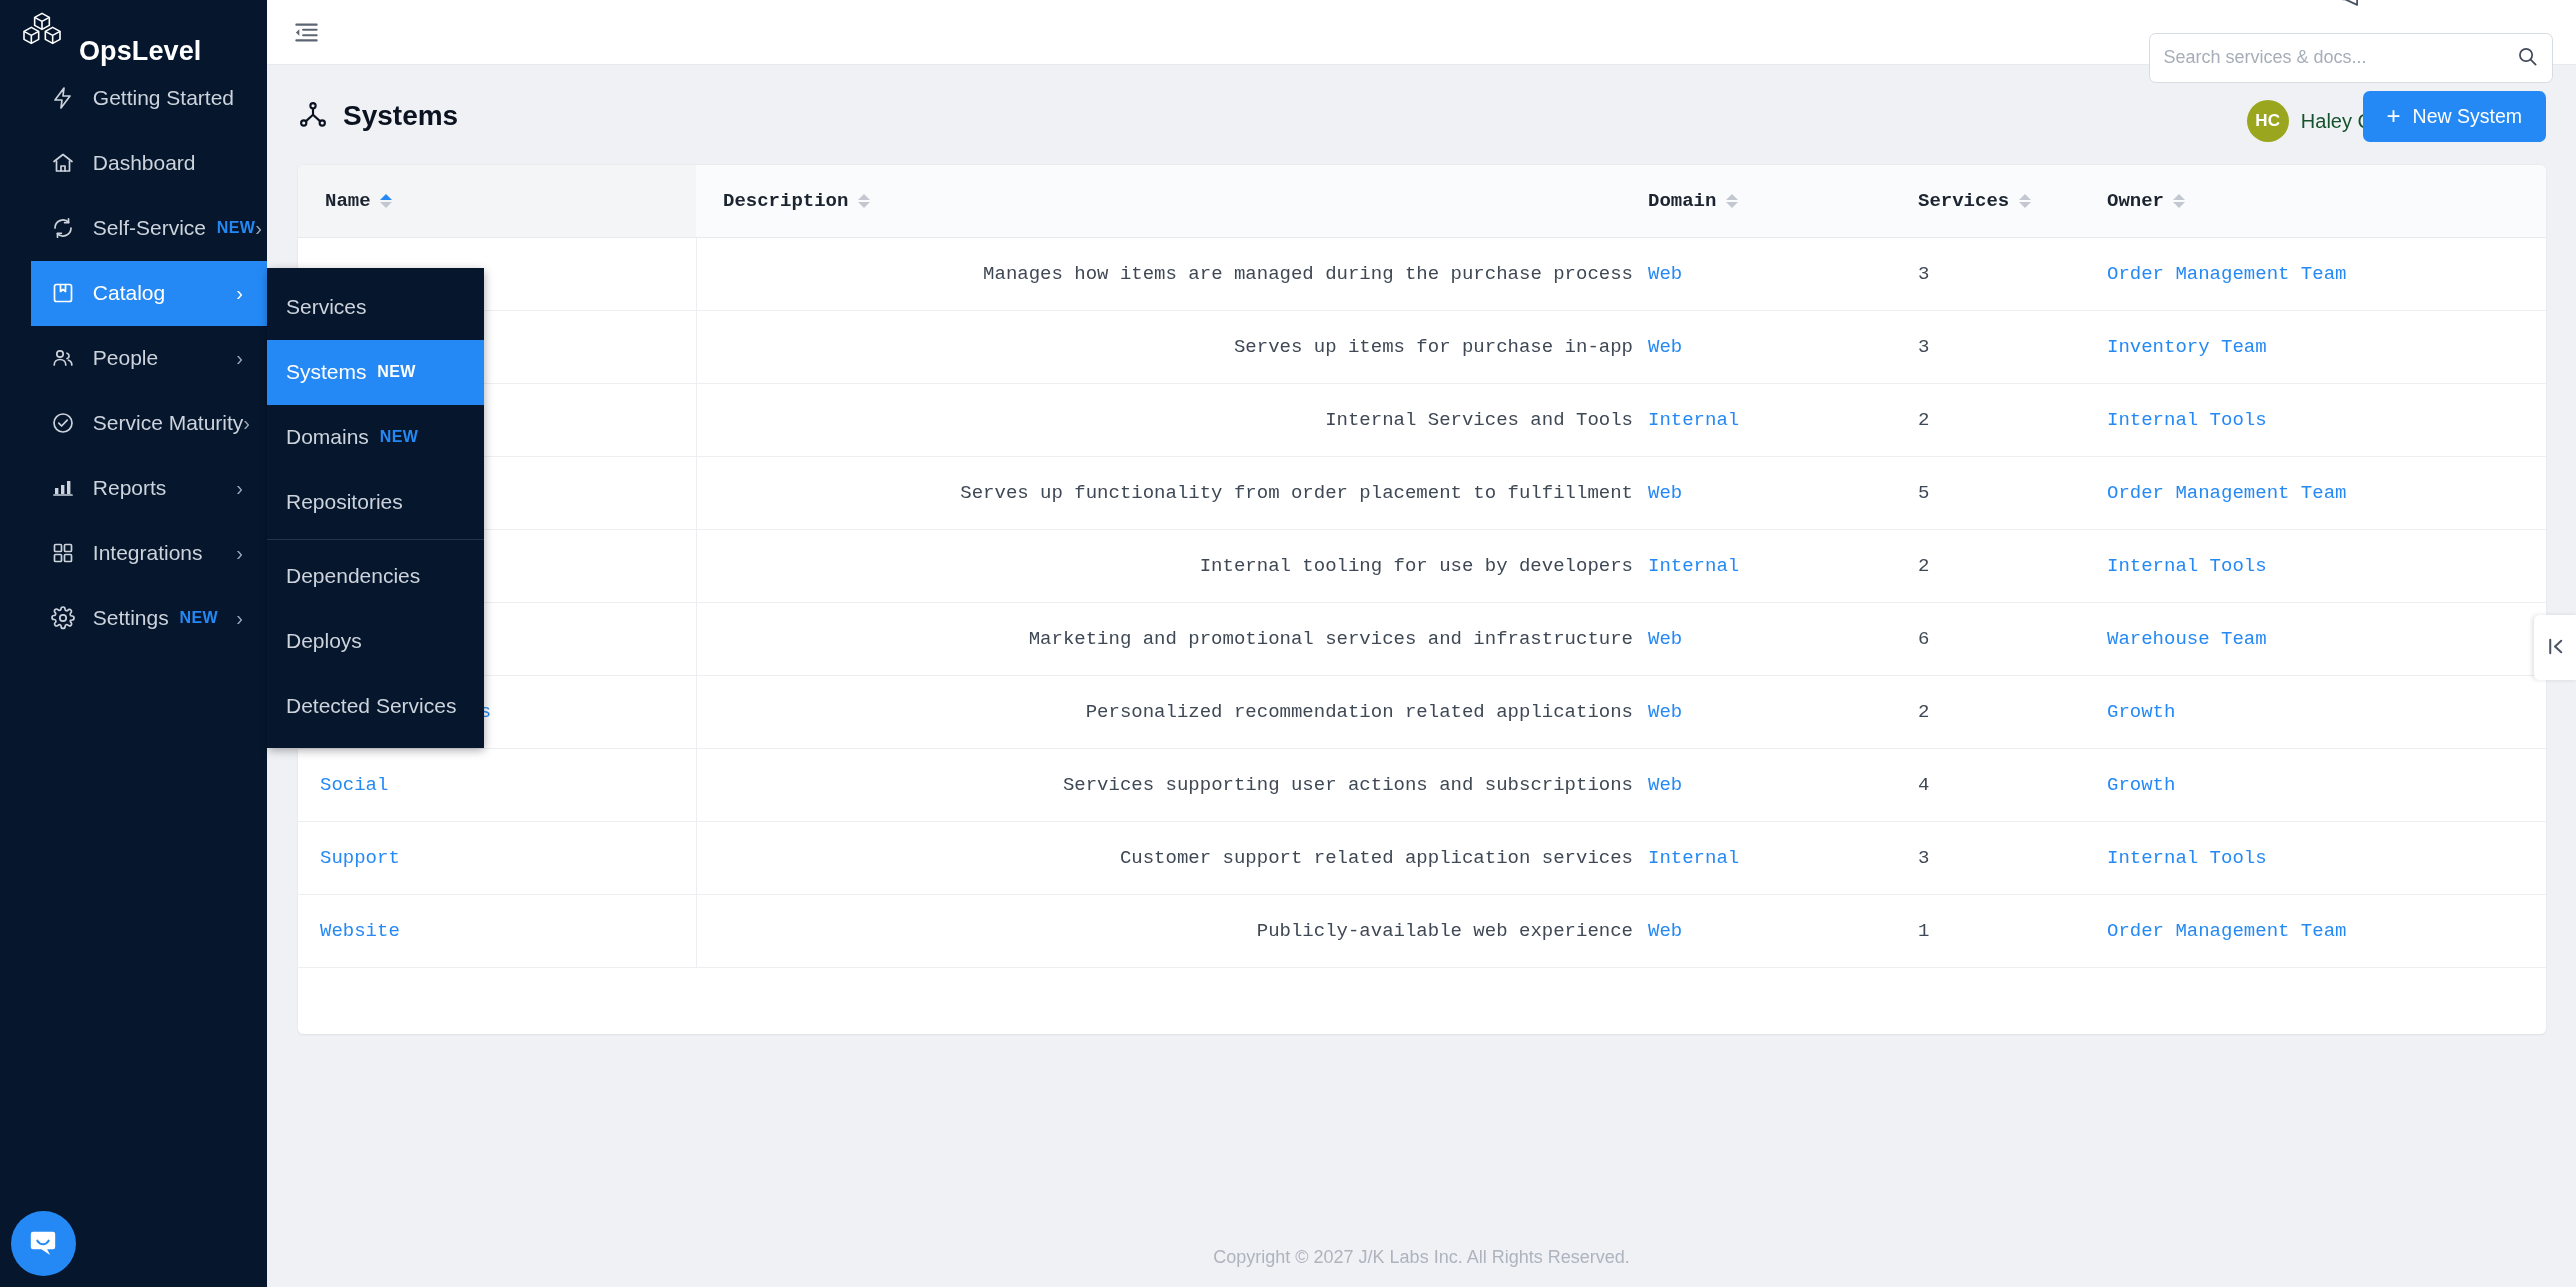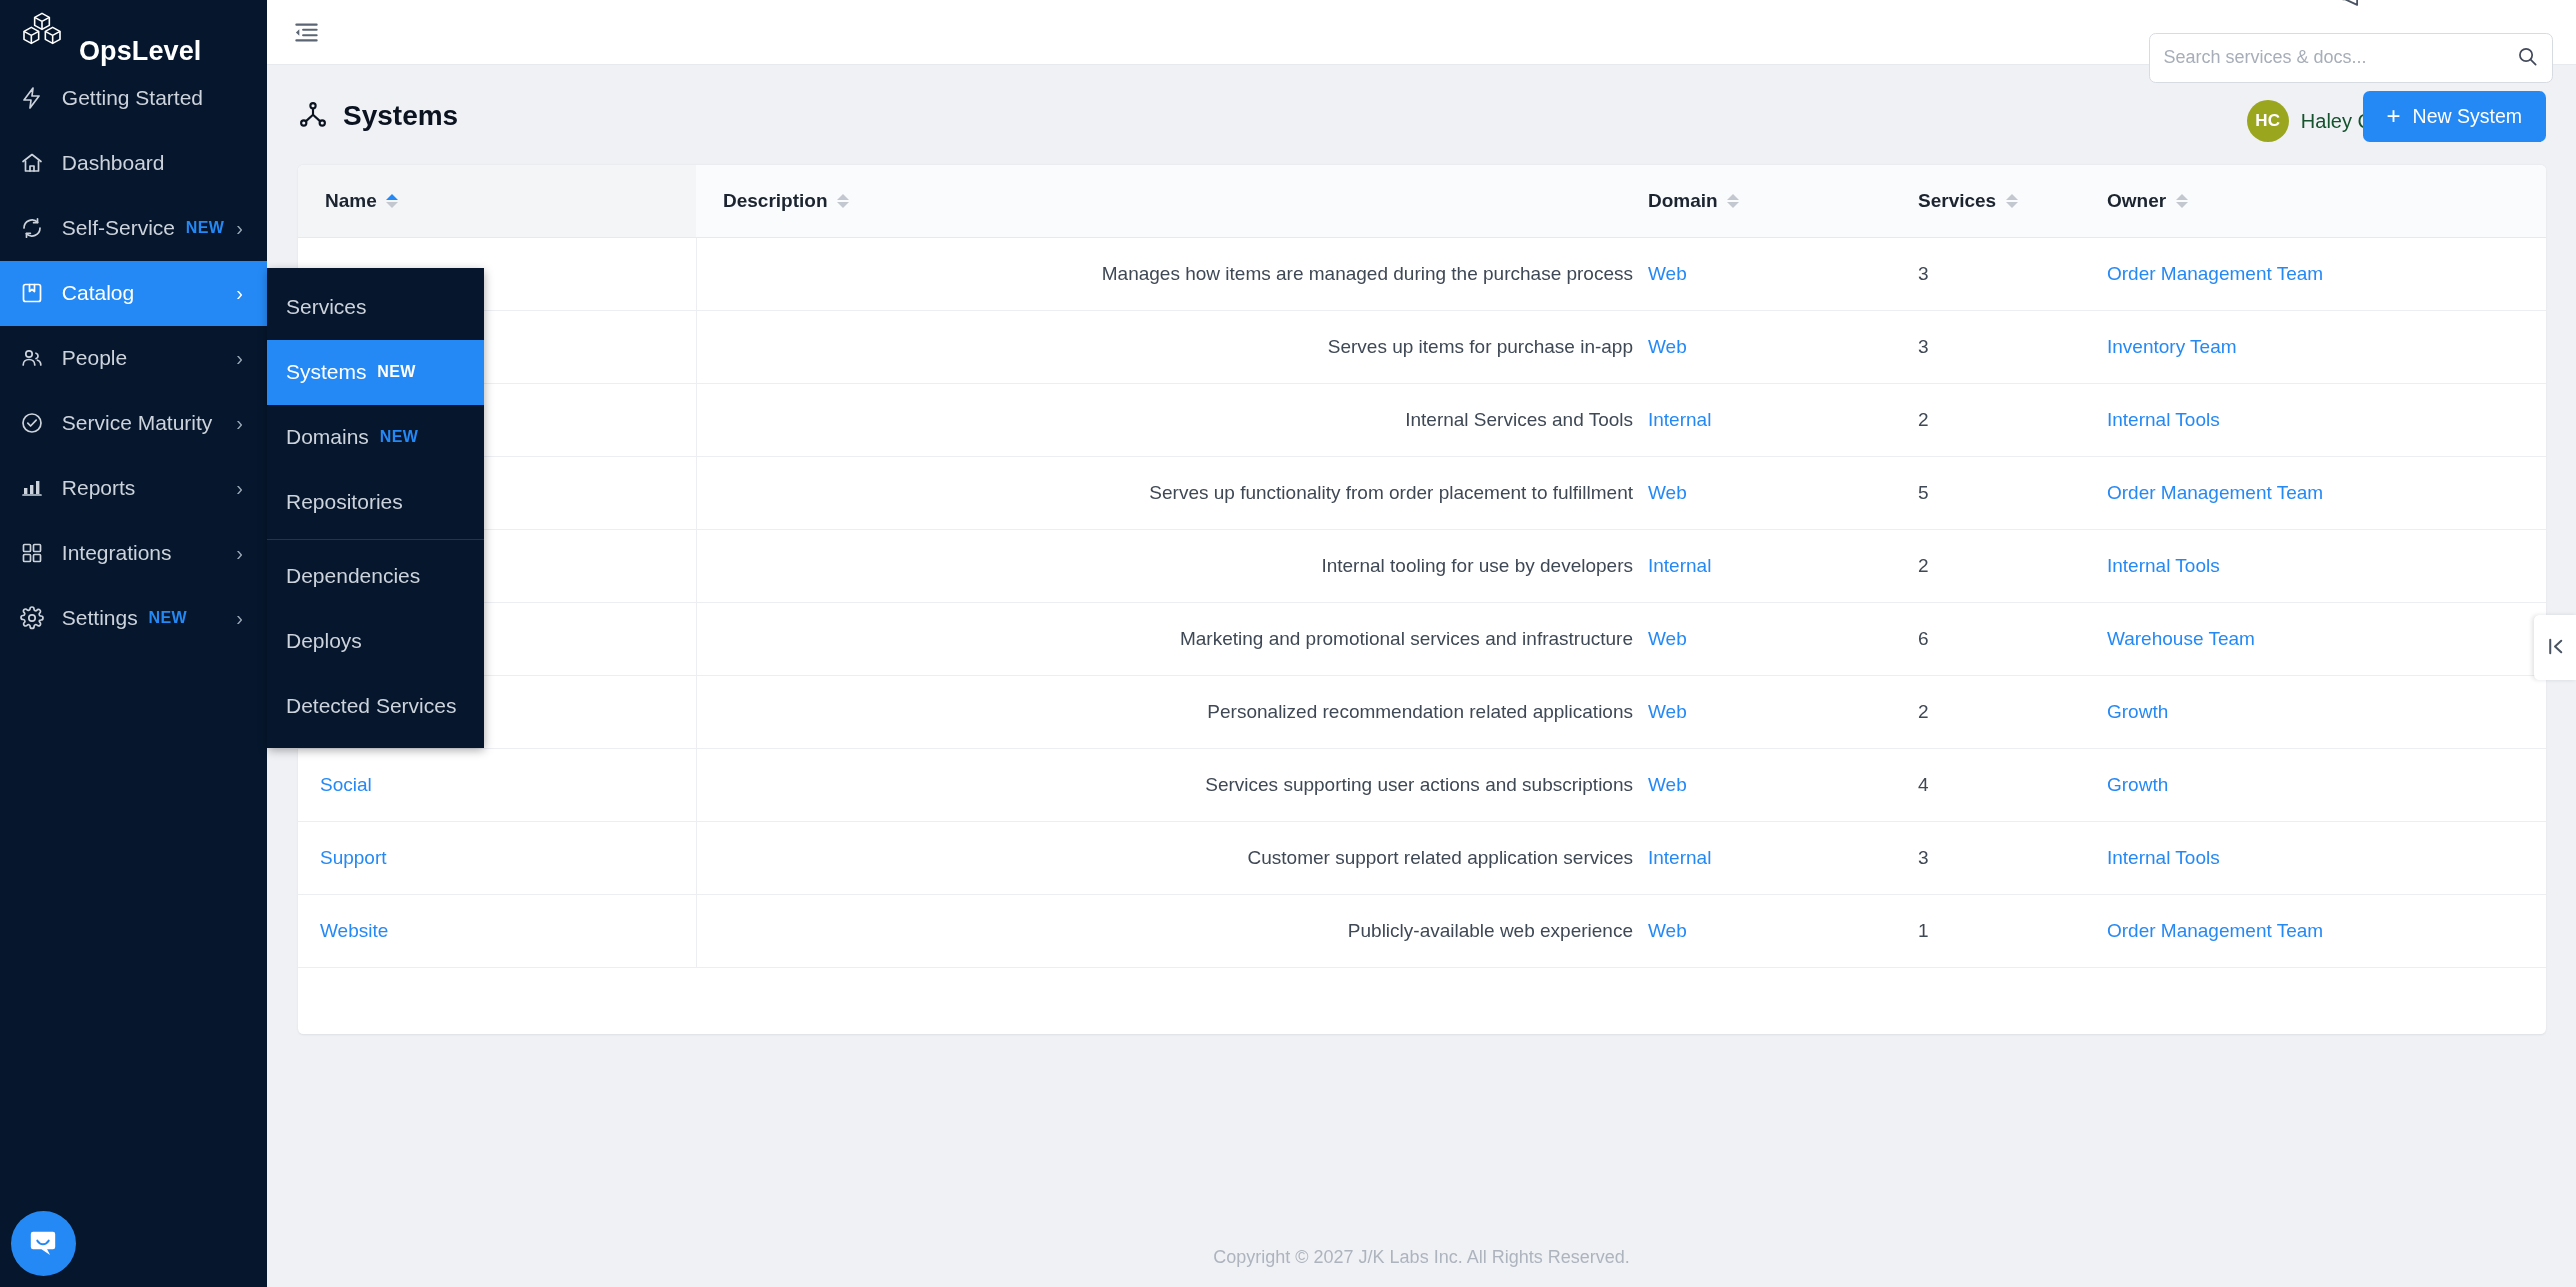--- a/index.html
+++ b/index.html
@@ -18,21 +18,21 @@
     flex: 0 0 267px;
     position: relative; z-index: 40;
   }
   .logo-row {
     display: flex; align-items: center; gap: 15px;
     height: 55px; padding: 0 0 0 20px;
   }
   .logo-mark { width: 44px; height: 34px; flex: 0 0 44px; }
   .logo-text { color: #ffffff; font-size: 27px; font-weight: 700; letter-spacing: 0.1px; margin-top: 48px; }
 
-  .nav { margin-top: 10.8px; }
+  .nav { margin-top: 10.8px; padding-left: 31px; }
   .nav-item {
     display: flex; align-items: center;
     height: 65px; padding: 0 24px 0 20px;
     color: #ccd3dc; font-size: 21px;
     cursor: pointer; position: relative;
   }
   .nav-item .nav-ico { width: 31px; flex: 0 0 31px; display: flex; align-items: center; }
   .nav-item .nav-label { margin-left: 10.8px; white-space: nowrap; }
   .nav-item .nav-new {
     margin-left: 10.8px; font-size: 16px; font-weight: 700;
@@ -114,21 +114,21 @@
     border: 0; border-radius: 6.7px; height: 51px; padding: 0 24px;
     font-size: 19.5px; font-family: "Liberation Sans", sans-serif;
     display: flex; align-items: center; gap: 12px; cursor: pointer;
   }
   .new-btn .plus { font-size: 24px; line-height: 1; font-weight: 400; }
 
   
   .card {
     margin: 17.5px 30px 0 31px; background: #ffffff;
     border-radius: 5.4px; box-shadow: 0 0.7px 2px rgba(16,24,40,.08);
-    overflow: hidden; height: 869px;
+    overflow: hidden; height: 869px; font-family: Liberation Mono, monospace;
   }
   table { width: 100%; border-collapse: collapse; table-layout: fixed; }
   thead th {
     background: #fafbfc; height: 73px; text-align: left;
     font-size: 19px; font-weight: 700; color: #1b2430;
     border-bottom: 0.7px solid #e6e9ee; padding: 0 0 0 0;
     vertical-align: middle;
   }
   th .th-inner { display: flex; align-items: center; gap: 9.4px; cursor: pointer; }
   th.c-name   { width: 398px; padding-left: 27px; background:#f4f5f7; }

